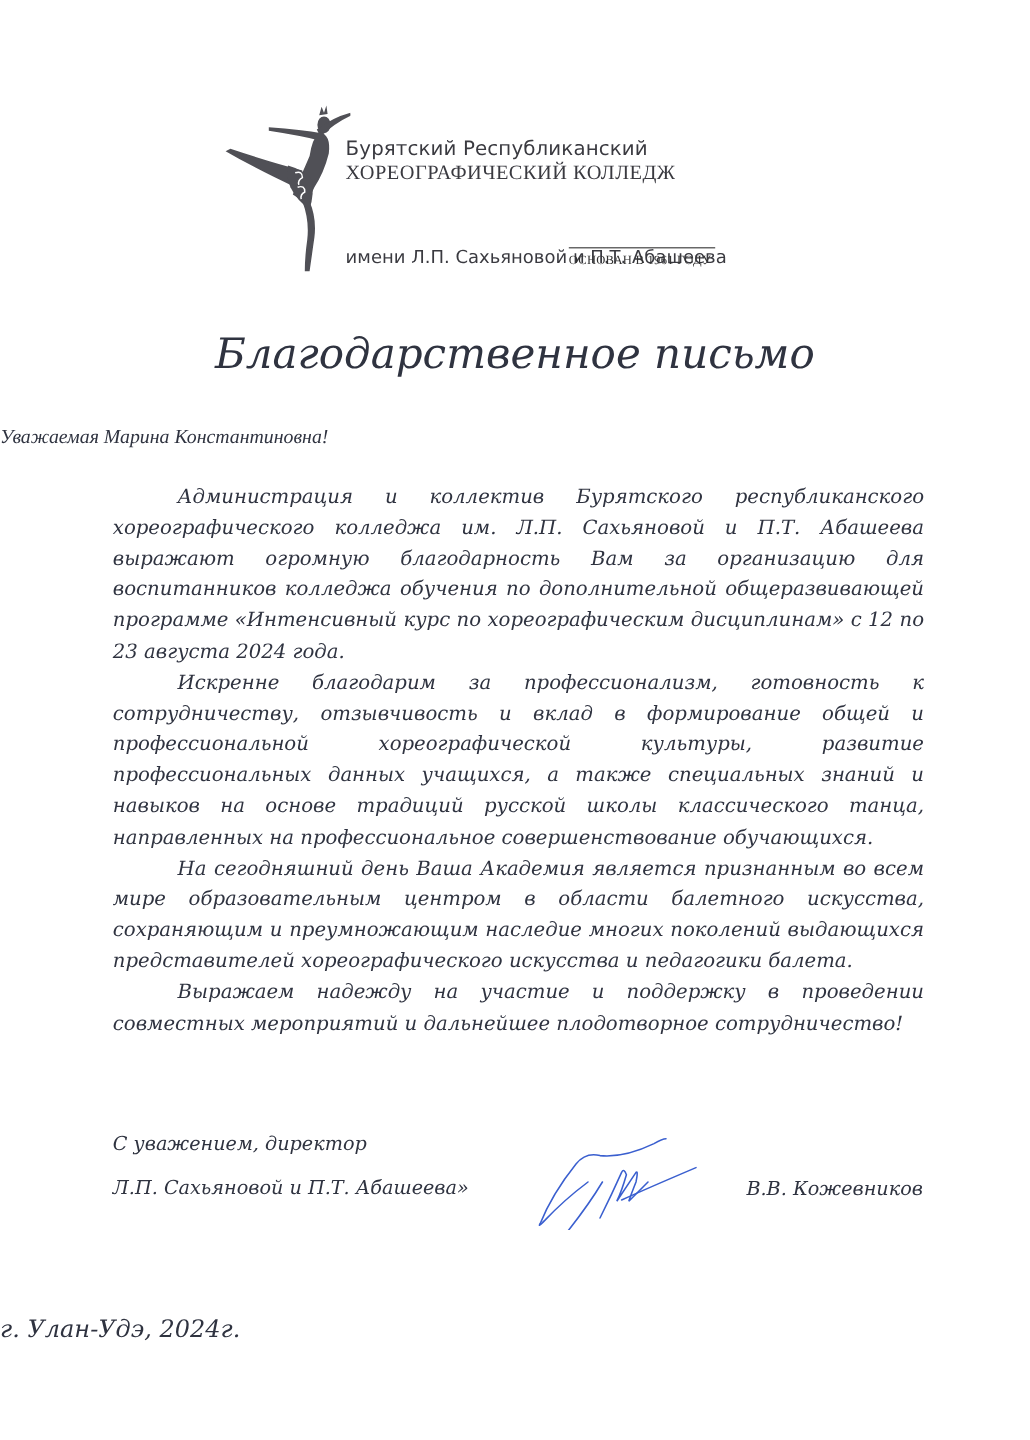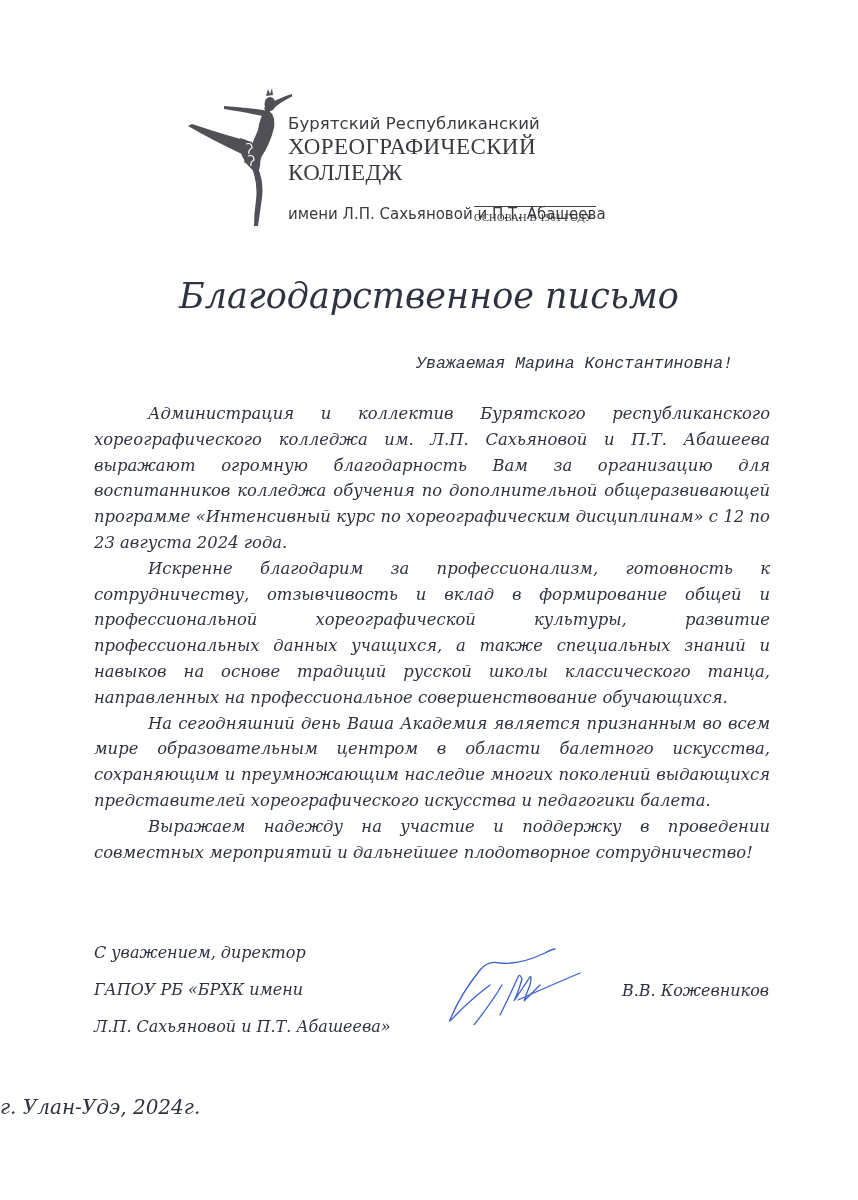--- a/index.html
+++ b/index.html
@@ -3,27 +3,27 @@
 <meta charset="utf-8">
 <style>
   html, body { margin: 0; padding: 0; }
   body {
     width: 858px; height: 1200px; background: #ffffff; position: relative; overflow: hidden;
     color: #2b2f3a;
   }
   .logo { position: absolute; left: 182px; top: 84px; width: 440px; height: 150px; }
   .dancer { position: absolute; left: 0; top: 0; width: 110px; height: 150px; }
   .logo-line1 { position: absolute; left: 106px; top: 30px; font-family: "DejaVu Sans", sans-serif; font-size: 16.5px; color: #3a3a40; letter-spacing: 0.1px; }
-  .logo-line2 { position: absolute; left: 106px; top: 50px; font-family: "Liberation Serif", serif; font-size: 23px; color: #3a3a40; letter-spacing: 0.4px; }
+  .logo-line2 { position: absolute; left: 106px; top: 50px; font-family: "Liberation Serif", serif; font-size: 17px; color: #3a3a40; letter-spacing: 0.4px; }
   .logo-line3 { position: absolute; left: 106px; top: 76px; font-family: "DejaVu Sans", sans-serif; font-size: 15px; color: #3a3a40; margin-top: 45px; }
   .logo-rule { position: absolute; left: 292px; top: 122px; width: 122px; height: 1px; background: #444; }
   .logo-founded { position: absolute; left: 292px; top: 128px; font-family: "Liberation Serif", serif; font-size: 10.5px; color: #333; letter-spacing: 0.2px; }
 
   .title { position: absolute; left: 0; width: 858px; top: 276px; text-align: center; font-family: "DejaVu Serif", serif; font-style: italic; font-size: 35px; color: #2f3340; }
-  .salutation { position: absolute; left: 0; width: 733px; top: 354px; text-align: right; font-family: Liberation Mono, monospace; font-style: italic; font-size: 16.5px; color: #2f3340; }
+  .salutation { position: absolute; left: 0; width: 733px; top: 354px; text-align: left; font-family: Liberation Serif, serif; font-style: italic; font-size: 16.5px; color: #2f3340; }
 
   .body-text { position: absolute; left: 94px; width: 676px; top: 401px; font-family: "DejaVu Serif", serif; font-style: italic; font-size: 16.4px; line-height: 25.8px; color: #2f3340; text-align: justify; }
   .body-text p { margin: 0; text-indent: 54px; }
 
   .closing { position: absolute; left: 94px; top: 928px; font-family: "DejaVu Serif", serif; font-style: italic; font-size: 16px; line-height: 25px; color: #2f3340; }
   .closing div { white-space: nowrap; margin-top: 12px; }
   .signature { position: absolute; left: 440px; top: 945px; width: 150px; height: 80px; }
   .signer { position: absolute; left: 606px; top: 981px; font-family: "DejaVu Serif", serif; font-style: italic; font-size: 16px; color: #2f3340; margin-left: 16px; }
   .place-date { position: absolute; left: 0; width: 858px; top: 1095px; font-family: "DejaVu Serif", serif; font-style: italic; font-size: 20px; color: #2f3340; }
 </style>
@@ -66,21 +66,20 @@
 
 <div class="body-text">
   <p>Администрация и коллектив Бурятского республиканского хореографического колледжа им. Л.П. Сахьяновой и П.Т. Абашеева выражают огромную благодарность Вам за организацию для воспитанников колледжа обучения по дополнительной общеразвивающей программе «Интенсивный курс по хореографическим дисциплинам» с 12 по 23 августа 2024 года.</p>
   <p>Искренне благодарим за профессионализм, готовность к сотрудничеству, отзывчивость и вклад в формирование общей и профессиональной хореографической культуры, развитие профессиональных данных учащихся, а также специальных знаний и навыков на основе традиций русской школы классического танца, направленных на профессиональное совершенствование обучающихся.</p>
   <p>На сегодняшний день Ваша Академия является признанным во всем мире образовательным центром в области балетного искусства, сохраняющим и преумножающим наследие многих поколений выдающихся представителей хореографического искусства и педагогики балета.</p>
   <p>Выражаем надежду на участие и поддержку в проведении совместных мероприятий и дальнейшее плодотворное сотрудничество!</p>
 </div>
 
 <div class="closing">
   <div>С уважением, директор</div>
-  <div>ГАПОУ РБ «БРХК имени</div>
   <div>Л.П. Сахьяновой и П.Т. Абашеева»</div>
 </div>
 
 <svg class="signature" viewBox="0 0 150 80">
   <g fill="none" stroke="#3a5fcf" stroke-width="1.3" stroke-linecap="round">
     <path d="M10 75 Q20 50 40 25 Q48 15 60 18 Q80 20 105 8 Q112 4 115 4"></path>
     <path d="M10 75 Q8 78 14 72 Q30 55 50 40"></path>
     <path d="M60 70 Q70 50 78 32 Q80 28 82 34 Q78 48 74 56 Q82 44 90 32 Q92 30 90 40 Q86 50 84 56 Q92 48 100 40"></path>
     <path d="M78 55 Q100 45 140 28"></path>
     <path d="M30 85 Q50 60 62 40"></path>

